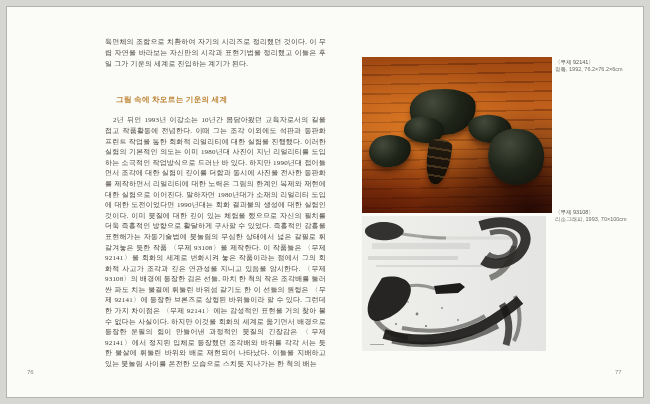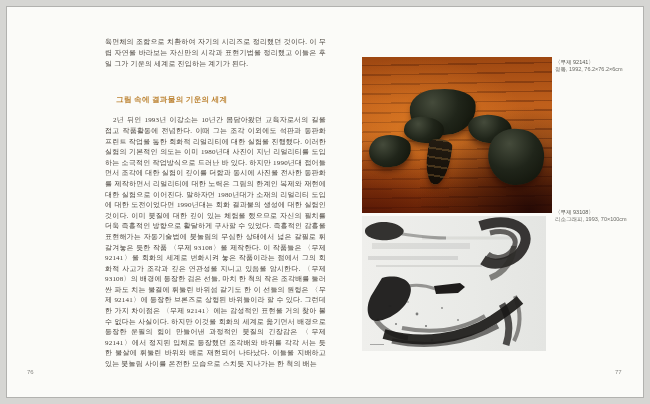--- a/index.html
+++ b/index.html
@@ -92,21 +92,21 @@
 </style>
 </head>
 <body>
 
 <div class="stage">
   <div class="spread">
 
     <div>
       <div class="text-col">
         <p class="intro">육면체의 조합으로 치환하여 자기의 시리즈로 정리했던 것이다. 이 무렵 자연을 바라보는 자신만의 시각과 표현기법을 정리했고 이들은 후일 그가 기운의 세계로 진입하는 계기가 된다.</p>
-        <h3 class="section-heading">그림 속에 결과물의 기운의 세계</h3>
+        <h3 class="section-heading">그림 속에 차오르는 기운의 세계</h3>
         <p class="body-par">2년 뒤인 1993년 이강소는 10년간 몸담아왔던 교육자로서의 길을 접고 작품활동에 전념한다. 이때 그는 조각 이외에도 석판과 동판화 프린트 작업을 통한 회화적 리얼리티에 대한 실험을 진행했다. 이러한 실험의 기본적인 의도는 이미 1980년대 사진이 지닌 리얼리티를 도입하는 소극적인 작업방식으로 드러난 바 있다. 하지만 1990년대 접어들면서 조각에 대한 실험이 깊이를 더함과 동시에 사진을 전사한 동판화를 제작하면서 리얼리티에 대한 노력은 그림의 한계인 복제와 재현에 대한 실험으로 이어진다. 말하자면 1980년대가 소재의 리얼리티 도입에 대한 도전이었다면 1990년대는 회화 결과물의 생성에 대한 실험인 것이다. 이미 붓질에 대한 깊이 있는 체험을 했으므로 자신의 필치를 더욱 즉흥적인 방향으로 활달하게 구사할 수 있었다. 즉흥적인 감흥을 표현해가는 자동기술법에 붓놀림의 무심한 상태에서 넓은 갈필로 휘갈겨놓은 듯한 작품 〈무제 93108〉을 제작한다. 이 작품들은 〈무제 92141〉을 회화의 세계로 변화시켜 놓은 작품이라는 점에서 그의 회화적 사고가 조각과 깊은 연관성을 지니고 있음을 암시한다. 〈무제 93108〉의 배경에 등장한 검은 선들, 마치 한 척의 작은 조각배를 둘러싼 파도 치는 물결에 휘둘린 바위섬 같기도 한 이 선들의 원형은 〈무제 92141〉에 등장한 브론즈로 상형된 바위들이라 할 수 있다. 그런데 한 가지 차이점은 〈무제 92141〉에는 감성적인 표현을 거의 찾아 볼 수 없다는 사실이다. 하지만 이것을 회화의 세계로 옮기면서 배경으로 등장한 운필의 힘이 만들어낸 과정적인 붓질의 긴장감은 〈무제 92141〉에서 정지된 입체로 등장했던 조각배와 바위를 각각 서는 듯한 물살에 휘둘린 바위와 배로 재현되어 나타났다. 이들을 지배하고 있는 붓놀림 사이를 온전한 모습으로 스치듯 지나가는 한 척의 배는</p>
       </div>
       <div class="pagenum pn-left">76</div>
     </div>
 
     <div>
 
       <figure class="photo" style="margin:0">
         <div class="rock r1"></div>
         <div class="rock r2"></div>

